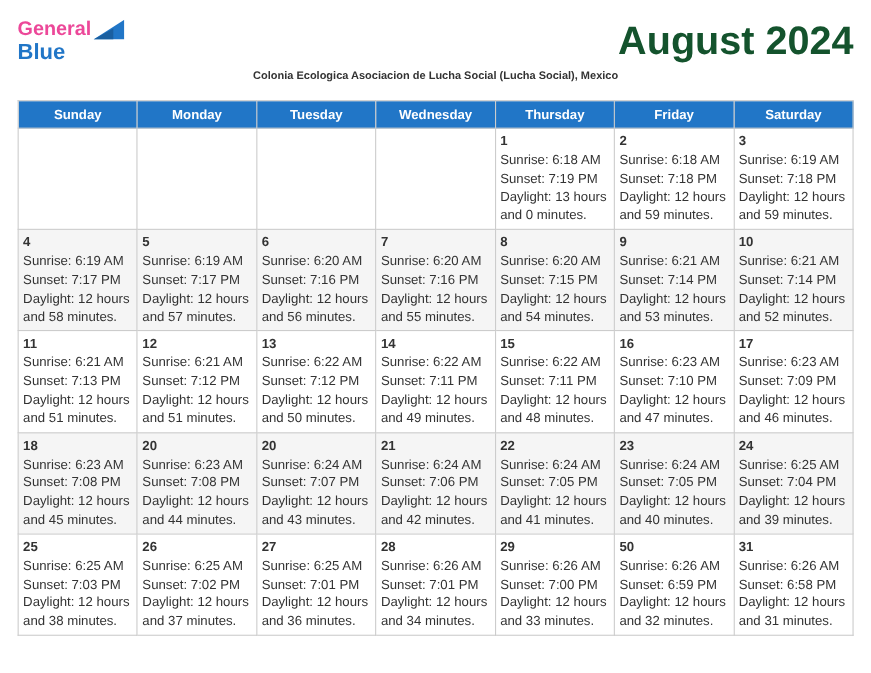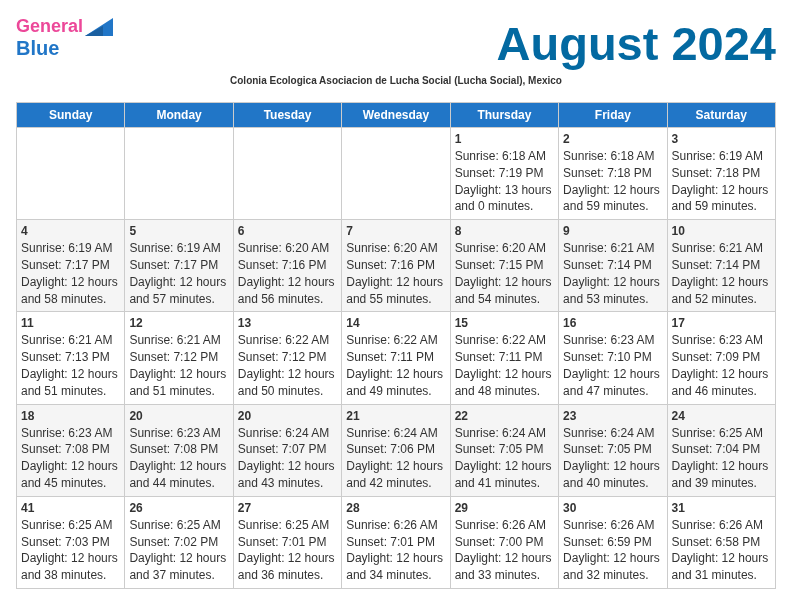--- a/index.html
+++ b/index.html
@@ -35,23 +35,23 @@
       width: 28px;
       height: 18px;
       display: inline-block;
       margin-left: 2px;
     }
     .logo-row {
       display: flex;
       align-items: center;
     }
     .month-title {
-      font-size: 47px;
-      font-weight: bold;
-      color: #0369a1;
+      font-size: 36px;
+      font-weight: bold;
+      color: #14532d;
       text-align: right;
     }
     .subtitle {
       text-align: center;
       font-size: 10px;
       font-weight: bold;
       color: #333;
       margin-bottom: 16px;
     }
     .calendar {
@@ -303,21 +303,21 @@
         <td>
           <span class="day-number">24</span>
           <div class="day-info" style="white-space: pre-line;">Sunrise: 6:25 AM
 Sunset: 7:04 PM
 Daylight: 12 hours
 and 39 minutes.</div>
         </td>
       </tr>
       <tr>
         <td>
-          <span class="day-number">41</span>
+          <span class="day-number">25</span>
           <div class="day-info" style="white-space: pre-line;">Sunrise: 6:25 AM
 Sunset: 7:03 PM
 Daylight: 12 hours
 and 38 minutes.</div>
         </td>
         <td>
           <span class="day-number">26</span>
           <div class="day-info" style="white-space: pre-line;">Sunrise: 6:25 AM
 Sunset: 7:02 PM
 Daylight: 12 hours
@@ -338,21 +338,21 @@
 and 34 minutes.</div>
         </td>
         <td>
           <span class="day-number">29</span>
           <div class="day-info" style="white-space: pre-line;">Sunrise: 6:26 AM
 Sunset: 7:00 PM
 Daylight: 12 hours
 and 33 minutes.</div>
         </td>
         <td>
-          <span class="day-number">30</span>
+          <span class="day-number">50</span>
           <div class="day-info" style="white-space: pre-line;">Sunrise: 6:26 AM
 Sunset: 6:59 PM
 Daylight: 12 hours
 and 32 minutes.</div>
         </td>
         <td>
           <span class="day-number">31</span>
           <div class="day-info" style="white-space: pre-line;">Sunrise: 6:26 AM
 Sunset: 6:58 PM
 Daylight: 12 hours

